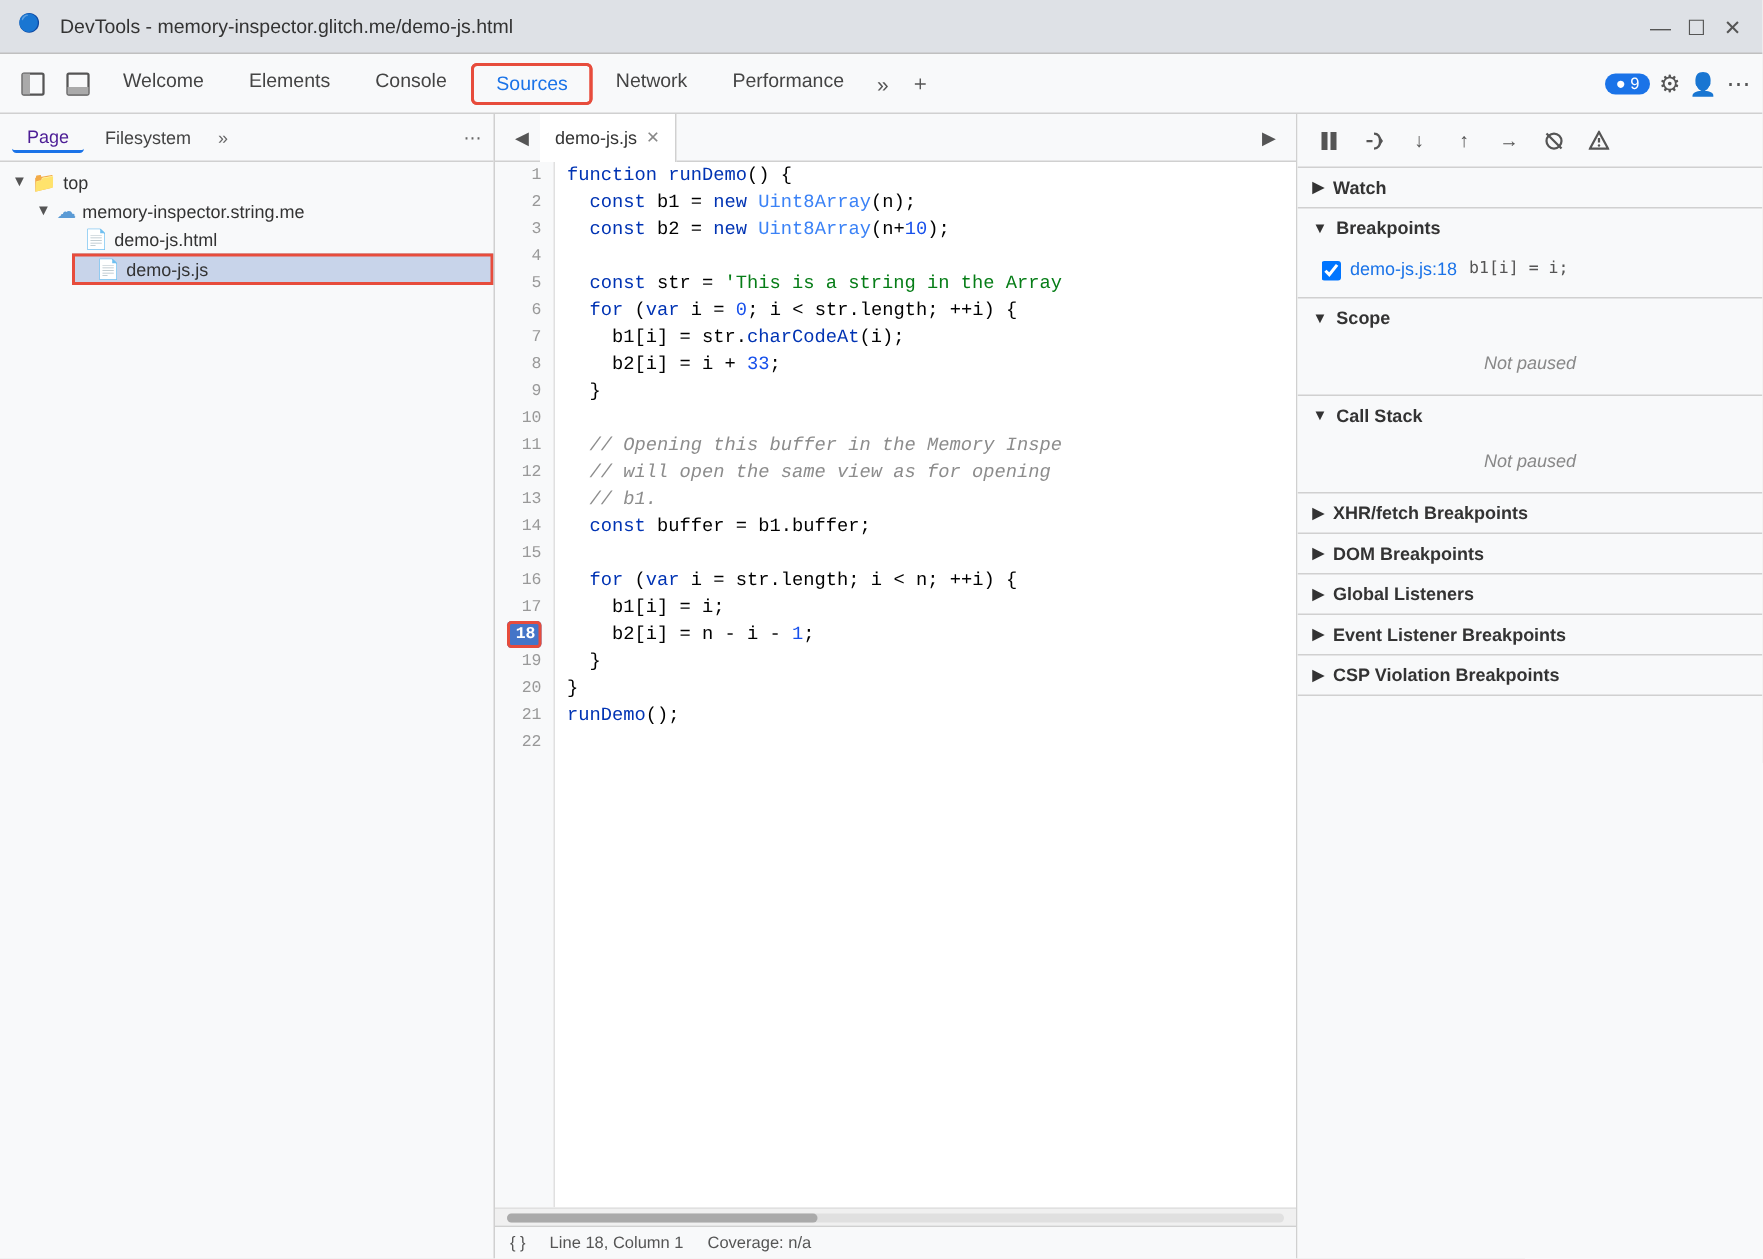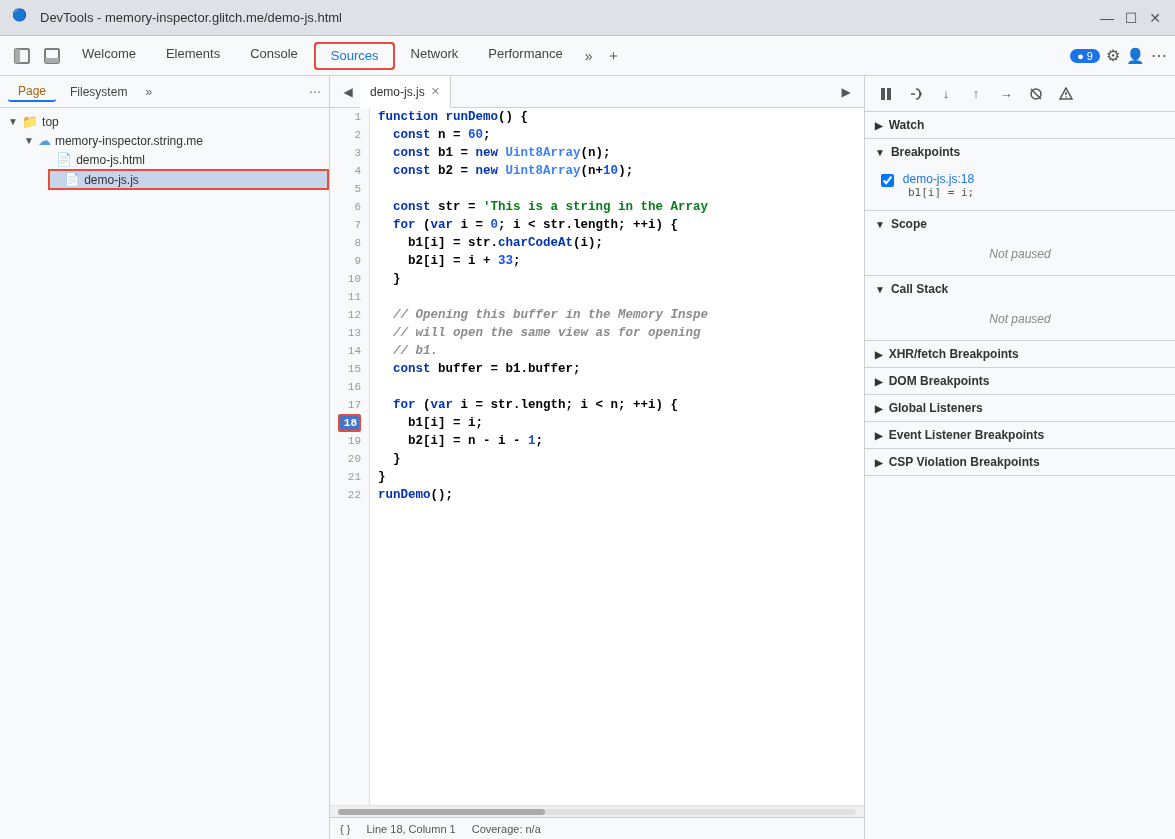--- a/index.html
+++ b/index.html
@@ -38,21 +38,21 @@
     .sidebar {
       width: 330px; min-width: 330px;
       background: #f8f9fa; border-right: 1px solid #d0d0d0;
       display: flex; flex-direction: column;
     }
     .sidebar-tabs {
       display: flex; align-items: center; height: 32px;
       border-bottom: 1px solid #d0d0d0; padding: 0 8px; gap: 4px;
     }
     .sidebar-tab { padding: 2px 10px; font-size: 12px; color: #444; cursor: pointer; border-radius: 3px; }
-    .sidebar-tab.active { color: #a16207; border-bottom: 2px solid #1a73e8; }
+    .sidebar-tab.active { color: #4c1d95; border-bottom: 2px solid #1a73e8; }
     .sidebar-tab-chevron { font-size: 12px; color: #666; cursor: pointer; margin-left: 4px; }
     .sidebar-tab-more { font-size: 12px; color: #666; cursor: pointer; margin-left: auto; }
 
     .file-tree { flex: 1; overflow-y: auto; padding: 4px 0; }
     .tree-item { display: flex; align-items: center; padding: 2px 8px; cursor: pointer; font-size: 12px; color: #333; }
     .tree-item.highlighted { background: #c8d4ea; border: 1px solid #c0c0c0; }
     .tree-indent-1 { margin-left: 0px; }
     .tree-indent-2 { margin-left: 16px; }
     .tree-indent-4 { margin-left: 48px; }
     .tree-arrow { font-size: 10px; margin-right: 4px; color: #555; }
@@ -76,21 +76,21 @@
     .editor-file-tab-close { margin-left: 6px; font-size: 11px; color: #888; }
     .editor-spacer { flex: 1; }
 
     
     .code-area { flex: 1; overflow: auto; font-family: 'Consolas', 'Courier New', monospace; font-size: 12.5px; line-height: 18px; display: flex; flex-direction: column; }
     .code-content { flex: 1; overflow: auto; display: flex; }
     .line-numbers { min-width: 40px; padding: 0 8px; background: #f8f9fa; border-right: 1px solid #e0e0e0; color: #999; font-size: 11px; line-height: 18px; text-align: right; user-select: none; }
     .line-number { height: 18px; display: flex; align-items: center; justify-content: flex-end; }
     .line-number.breakpoint { background: #4475c8; color: white; border-radius: 3px; padding: 0 4px; font-weight: bold; }
     .code-lines { flex: 1; padding: 0 8px; overflow-x: auto; }
-    .code-line { height: 18px; white-space: pre; font-family: 'Consolas', 'Courier New', monospace; font-size: 12.5px; font-weight: bold; }
+    .code-line { height: 18px; white-space: pre; font-family: 'Consolas', 'Courier New', monospace; font-size: 12.5px; }
 
     
     .kw { color: #0033b3; }
     .fn { color: #0033b3; }
     .str { color: #067d17; }
     .num { color: #1750eb; }
     .cmt { color: #8c8c8c; font-style: italic; }
     .cls { color: #3b82f6; margin-top: 46px; }
 
     
@@ -120,21 +120,21 @@
     .panel-section-header {
       display: flex; align-items: center; padding: 6px 10px; cursor: pointer;
       font-size: 12px; font-weight: 600; color: #333;
       user-select: none;
     }
     .panel-arrow { font-size: 10px; margin-right: 6px; }
     .panel-body { padding: 4px 16px 8px; font-size: 12px; }
 
     .breakpoint-item { display: flex; align-items: flex-start; padding: 3px 0; gap: 6px; }
     .breakpoint-checkbox { margin-top: 2px; }
-    .breakpoint-info { display: flex; flex-direction: column; align-items: flex-end; }
+    .breakpoint-info { display: flex; flex-direction: row; }
     .breakpoint-file { color: #1a73e8; font-size: 12px; }
     .breakpoint-code { color: #555; font-size: 11px; font-family: 'Consolas', monospace; margin-left: 8px; }
 
     .not-paused { color: #888; font-style: italic; font-size: 12px; padding: 6px 0; text-align: center; }
 
     
     .red-outline { outline: 2px solid #e74c3c; outline-offset: -2px; padding-left: 15px; }
   </style>
 </head>
 <body>
@@ -266,21 +266,20 @@
           <div class="line-number">16</div>
           <div class="line-number">17</div>
           <div class="line-number breakpoint red-outline">18</div>
           <div class="line-number">19</div>
           <div class="line-number">20</div>
           <div class="line-number">21</div>
           <div class="line-number">22</div>
         </div>
         <div class="code-lines">
           <div class="code-line"><span class="kw">function</span> <span class="fn">runDemo</span>() {</div>
-          <div class="code-line">  <span class="kw">const</span> n = <span class="num">60</span>;</div>
           <div class="code-line">  <span class="kw">const</span> b1 = <span class="kw">new</span> <span class="cls">Uint8Array</span>(n);</div>
           <div class="code-line">  <span class="kw">const</span> b2 = <span class="kw">new</span> <span class="cls">Uint8Array</span>(n+<span class="num">10</span>);</div>
           <div class="code-line"></div>
           <div class="code-line">  <span class="kw">const</span> str = <span class="str">'This is a string in the Array</span></div>
           <div class="code-line">  <span class="kw">for</span> (<span class="kw">var</span> i = <span class="num">0</span>; i &lt; str.length; ++i) {</div>
           <div class="code-line">    b1[i] = str.<span class="fn">charCodeAt</span>(i);</div>
           <div class="code-line">    b2[i] = i + <span class="num">33</span>;</div>
           <div class="code-line">  }</div>
           <div class="code-line"></div>
           <div class="code-line">  <span class="cmt">// Opening this buffer in the Memory Inspe</span></div>

